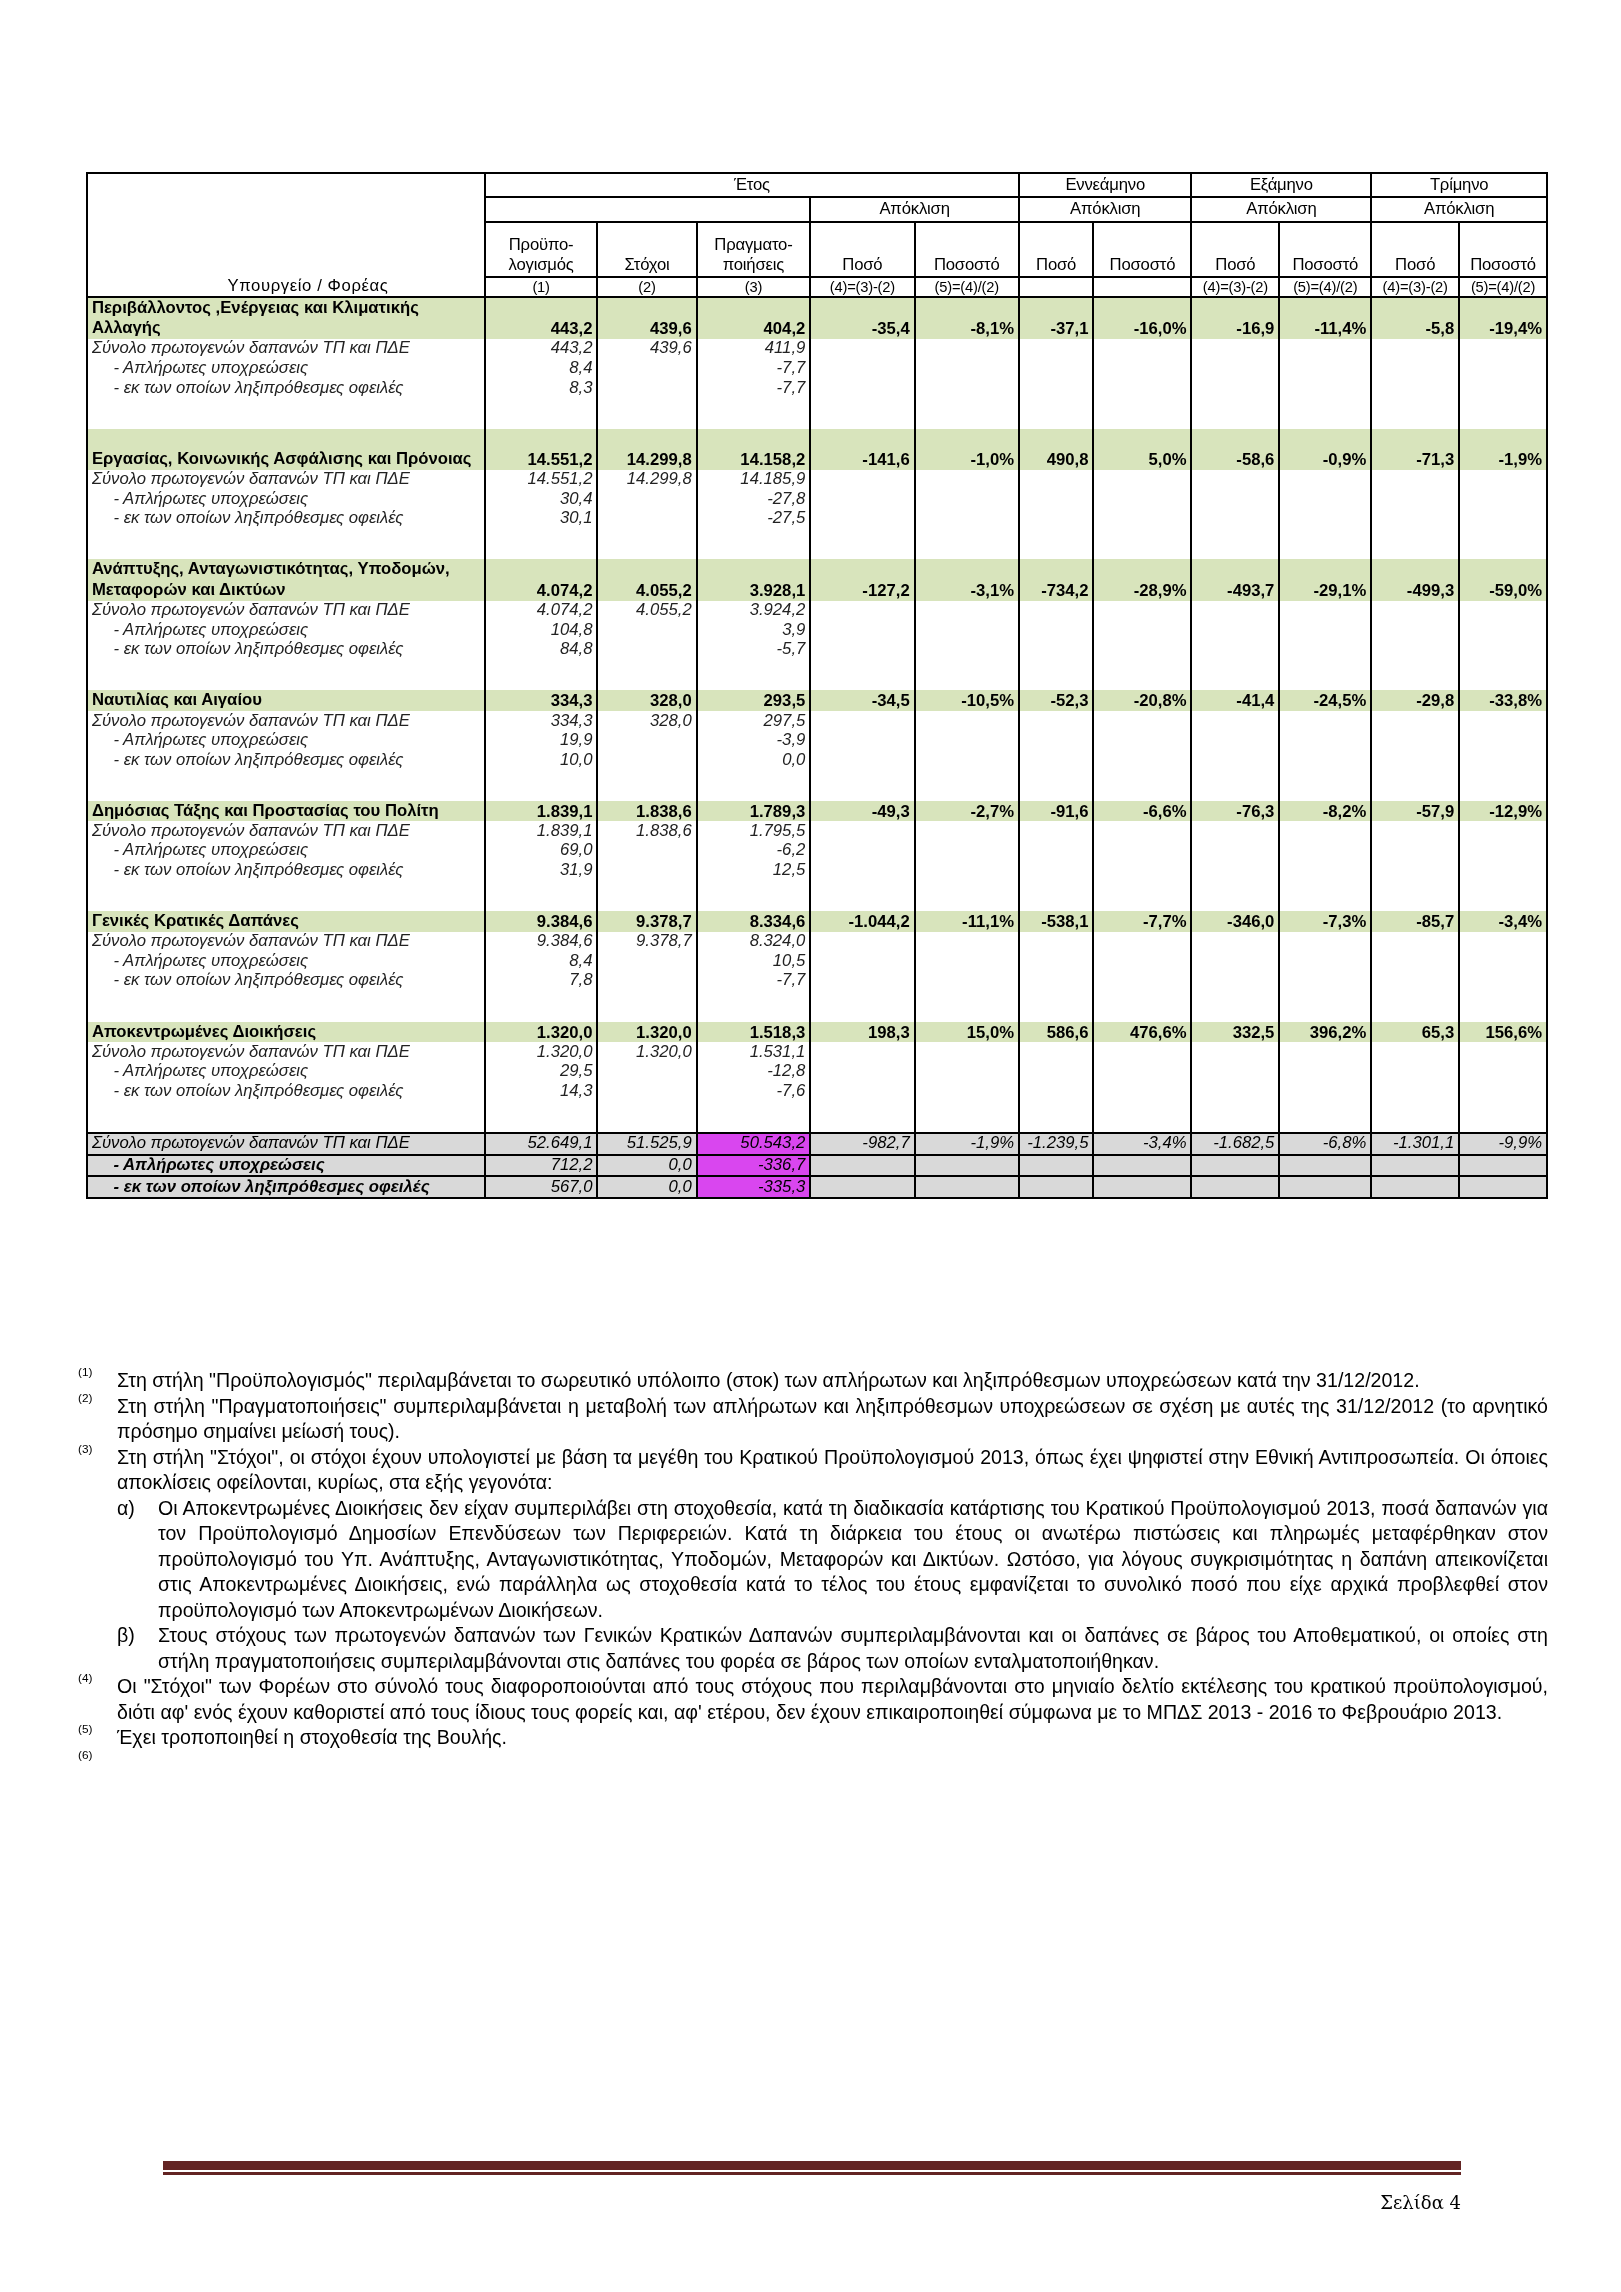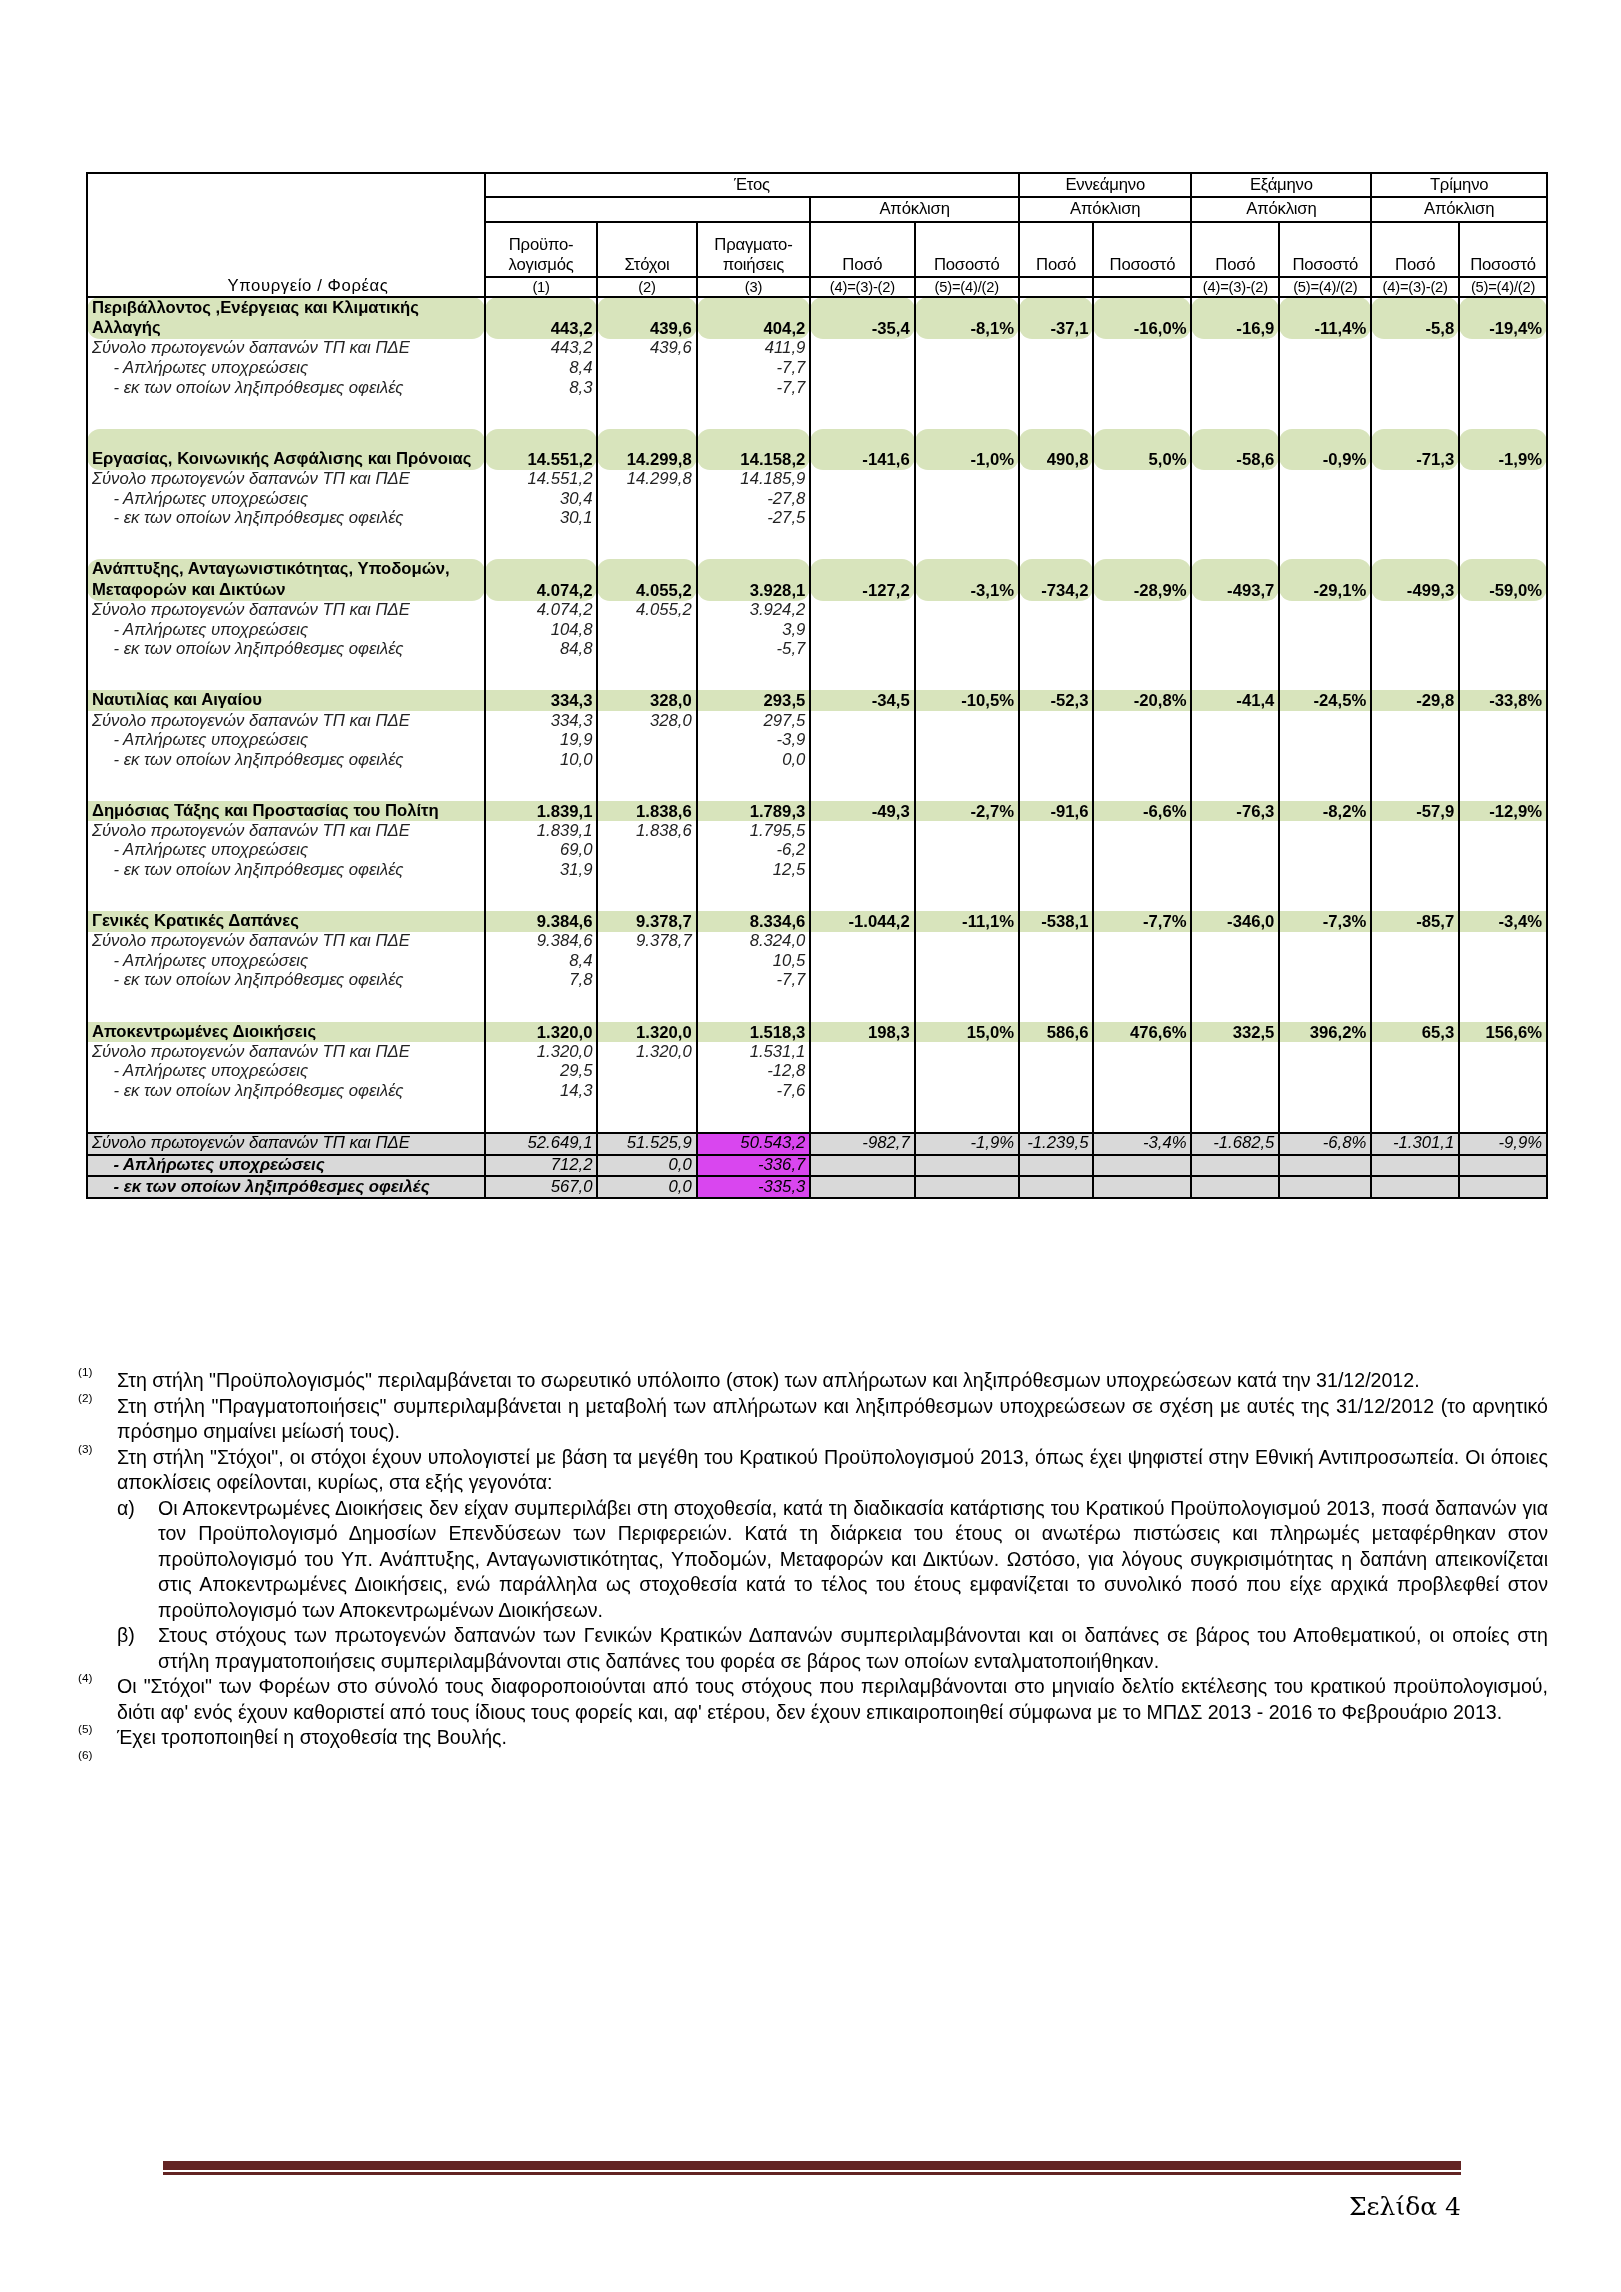--- a/index.html
+++ b/index.html
@@ -21,21 +21,21 @@
   thead tr.h2 th { height: 23.5px; border-bottom: 2px solid #000; margin-left: 23px; }
   thead tr.h3 th { height: 51px; vertical-align: bottom; line-height: 19.6px; padding-bottom: 2px; margin-left: 40px; }
   thead tr.h4 th { height: 17.6px; font-weight: normal; font-size: 14.7px; line-height: 16.7px;
                     border-top: 2px solid #000; border-bottom: 2.9px solid #000; }
   thead th.corner { vertical-align: bottom; border-bottom: 2.9px solid #000; padding-bottom: 0; }
 
   tbody td { height: 19.6px; }
   td.lbl { text-align: left; }
   td.num { text-align: right; }
   tr.ministry td { background: #d8e4bc; font-weight: bold; vertical-align: bottom; }
-  tr.ministry.two td { height: 41px; border-radius: 13px; }
+  tr.ministry.two td { height: 41px; }
   tr.ministry td.lbl { white-space: normal; line-height: 20.6px; }
   tr.sub td { font-style: italic; font-weight: normal; font-size: 16.7px; color: #222; }
   tr.sub td.ind { padding-left: 25.5px; }
   tr.spacer td { height: 31px; }
 
   tr.total td { background: #d9d9d9; font-style: italic; font-size: 16.7px; }
   tr.total td.lav { background: #d946ef; }
   tr.total.grand td { border-top: 2.9px solid #000; }
   tr.total.bold td { font-weight: bold; border-top: 2px solid #000; }
   tr.total.bold td.num { font-weight: normal; }
@@ -46,21 +46,21 @@
            font-family: "Liberation Sans", sans-serif; font-size: 19.6px; line-height: 25.5px; }
   .note { position: relative; padding-left: 39px; text-align: justify; margin-bottom: 0; }
   .note .mark { position: absolute; left: 0; top: -2px; font-size: 11.8px; line-height: 13.7px; }
   .sub-note { position: relative; padding-left: 80px; text-align: justify; }
   .sub-note .letter { position: absolute; left: 39px; top: 0; }
 
   
   .footer-bar1 { position: absolute; left: 163px; top: 2161px; width: 1298px; height: 8.8px; background: #632423; }
   .footer-bar2 { position: absolute; left: 163px; top: 2172px; width: 1298px; height: 2.9px; background: #632423; }
   .page-label { position: absolute; left: 1304px; top: 2192px; width: 157px; text-align: right;
-                font-family: "DejaVu Serif", serif; font-size: 25px; }
+                font-family: "DejaVu Serif", serif; font-size: 18px; }
 </style>
 </head>
 <body>
 
 <div class="tbl-wrap">
 <table class="budget">
   <colgroup>
     <col style="width:385px">
     <col style="width:109px">
     <col style="width:96px">

